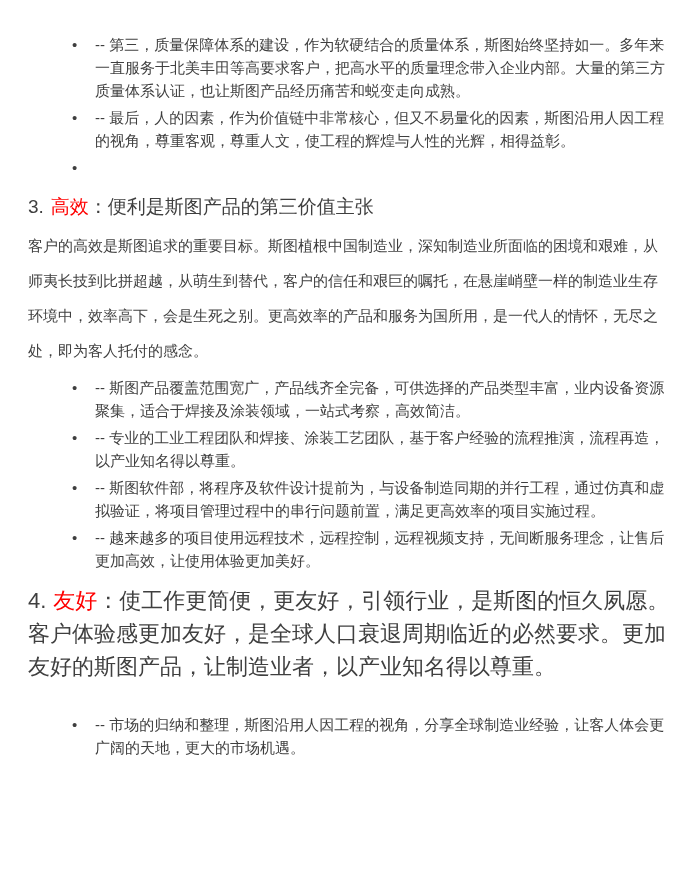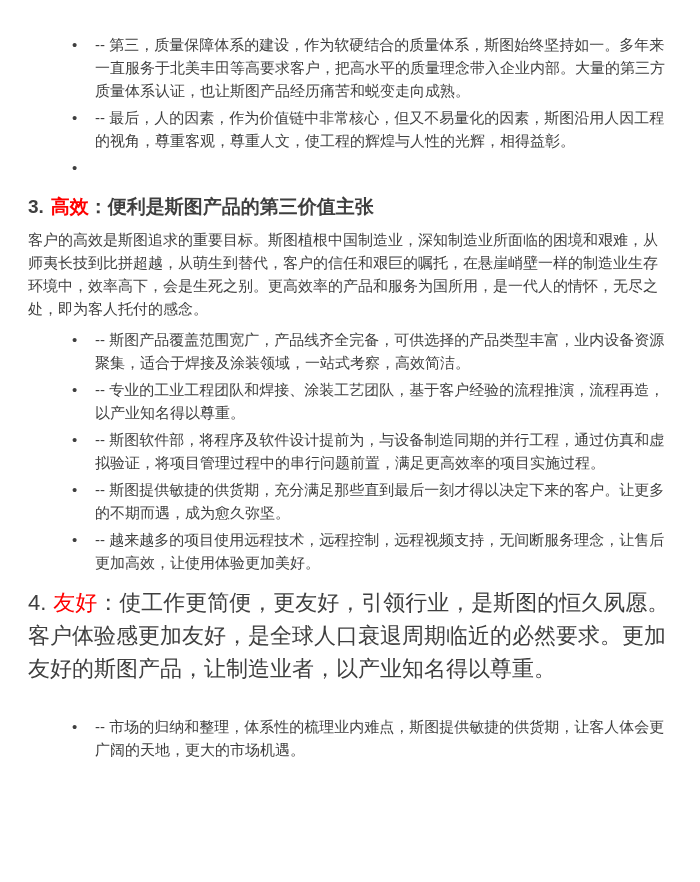--- a/index.html
+++ b/index.html
@@ -34,36 +34,36 @@
     content: "\2022";
     position: absolute;
     left: -23px;
     top: 0;
     color: #3f3f3f;
     font-size: 15px;
   }
   h3.sec-heading {
     font-size: 19px;
     line-height: 27px;
-    font-weight: 700;
+    font-weight: 400;
     margin: 14px 0 8px 0;
     color: #3f3f3f;
   }
   h2.sec-heading-lg {
     font-size: 22px;
     line-height: 33px;
     font-weight: 400;
     margin: 12px 0 30px 0;
     color: #3f3f3f;
   }
   .sec-num { margin-right: 7px; }
   .kw { color: #ff0000; }
   p.body-para {
     margin: 8px 0 8px 0;
-    line-height: 23px;
+    line-height: 35px;
   }
   ul.mb { margin-bottom: 0; }
 </style>
 </head>
 <body>
 
 <div class="page">
 
   <ul class="blist">
     <li>-- 第三，质量保障体系的建设，作为软硬结合的质量体系，斯图始终坚持如一。多年来一直服务于北美丰田等高要求客户，把高水平的质量理念带入企业内部。大量的第三方质量体系认证，也让斯图产品经历痛苦和蜕变走向成熟。</li>
@@ -75,25 +75,24 @@
     <span class="sec-num">3.</span><span class="kw">高效</span><span>：便利是斯图产品的第三价值主张</span>
   </h3>
 
   <p class="body-para">客户的高效是斯图追求的重要目标。斯图植根中国制造业，深知制造业所面临的困境和艰难，从师夷长技到比拼超越，从萌生到替代，客户的信任和艰巨的嘱托，在悬崖峭壁一样的制造业生存环境中，效率高下，会是生死之别。更高效率的产品和服务为国所用，是一代人的情怀，无尽之处，即为客人托付的感念。</p>
 
 
   <ul class="blist mb">
     <li>-- 斯图产品覆盖范围宽广，产品线齐全完备，可供选择的产品类型丰富，业内设备资源聚集，适合于焊接及涂装领域，一站式考察，高效简洁。</li>
     <li>-- 专业的工业工程团队和焊接、涂装工艺团队，基于客户经验的流程推演，流程再造，以产业知名得以尊重。</li>
     <li>-- 斯图软件部，将程序及软件设计提前为，与设备制造同期的并行工程，通过仿真和虚拟验证，将项目管理过程中的串行问题前置，满足更高效率的项目实施过程。</li>
-    <li>-- 斯图提供敏捷的供货期，充分满足那些直到最后一刻才得以决定下来的客户。让更多的不期而遇，成为愈久弥坚。</li>
     <li>-- 越来越多的项目使用远程技术，远程控制，远程视频支持，无间断服务理念，让售后更加高效，让使用体验更加美好。</li>
   </ul>
 
   <h2 class="sec-heading-lg">
     <span class="sec-num">4.</span><span class="kw">友好</span><span>：使工作更简便，更友好，引领行业，是斯图的恒久夙愿。客户体验感更加友好，是全球人口衰退周期临近的必然要求。更加友好的斯图产品，让制造业者，以产业知名得以尊重。</span>
   </h2>
 
   <ul class="blist">
-    <li>-- 市场的归纳和整理，体系性的梳理业内难点，斯图提供敏捷的供货期，让客人体会更广阔的天地，更大的市场机遇。</li>
+    <li>-- 市场的归纳和整理，斯图沿用人因工程的视角，分享全球制造业经验，让客人体会更广阔的天地，更大的市场机遇。</li>
   </ul>
 
 </div>
 
 </body></html>

